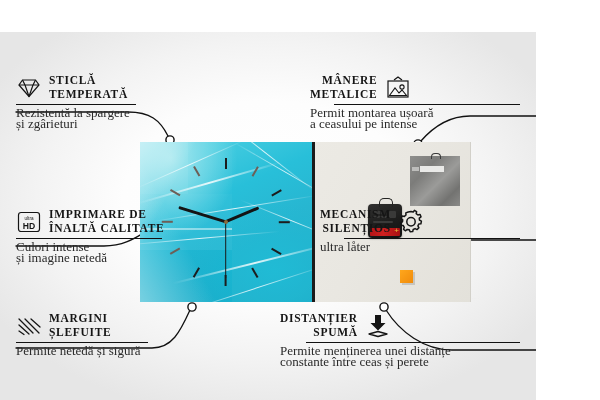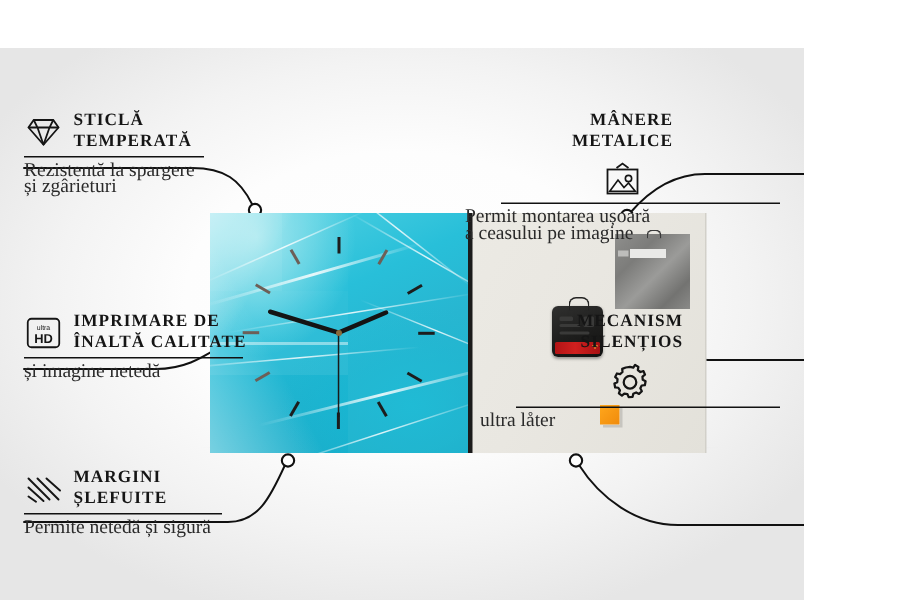--- a/index.html
+++ b/index.html
@@ -15,21 +15,21 @@
     overflow:hidden;
     margin-top:32px;
   }
 
   
   #wires{position:absolute;left:0;top:0;width:600px;height:400px;pointer-events:none;}
 
   
   .feat{position:absolute;}
   .feat .row{display:flex;align-items:center;gap:7px;}
-  .feat.right .row{justify-content:space-between;flex-direction:column;}
+  .feat.right .row{justify-content:flex-start;}
   .feat .ttl{
     font-family:"Liberation Serif",serif;
     font-weight:700;font-size:11.5px;letter-spacing:.7px;
     color:#151515;line-height:13.5px;text-transform:uppercase;
     white-space:nowrap;
   }
   .feat.right .ttl{text-align:right;}
   .feat .rule{height:1px;background:#111;margin:3px 0 3px 0;}
   .feat .sub{
     font-family:"Liberation Serif",serif;
@@ -200,20 +200,21 @@
         <rect x="2.5" y="1.5" width="21" height="19" rx="2.5" fill="none" stroke="#151515" stroke-width="1.2"></rect>
         <text x="13" y="9" text-anchor="middle" font-family="Liberation Sans, sans-serif" font-size="4.6" fill="#151515">ultra</text>
         <text x="13" y="17.6" text-anchor="middle" font-family="Liberation Sans, sans-serif" font-size="8.6" font-weight="bold" fill="#151515">HD</text>
       </svg>
       <div>
         <div class="ttl">IMPRIMARE DE</div>
         <div class="ttl">ÎNALTĂ CALITATE</div>
       </div>
     </div>
     <div class="rule" style="width:146px;"></div>
+    <div class="sub">Culori intense</div>
     <div class="sub">și imagine netedă</div>
   </div>
 
   <div class="feat left" style="left:16px;top:280px;width:180px;">
     <div class="row">
       <svg class="ico" width="26" height="20" viewBox="0 0 26 20">
         <g stroke="#151515" stroke-width="1.3" stroke-linecap="round">
           <path d="M3,3 L17,17"></path>
             <path d="M3,9 L13,18"></path>
             <path d="M3,15 L8,18.5"></path>
@@ -238,34 +239,49 @@
       </div>
       <svg class="ico" width="28" height="24" viewBox="0 0 28 24">
         <path d="M10,4 L14,1 L18,4" fill="none" stroke="#151515" stroke-width="1.2"></path>
         <rect x="4" y="5" width="20" height="16" fill="none" stroke="#151515" stroke-width="1.2"></rect>
         <circle cx="18" cy="11" r="2.1" fill="none" stroke="#151515" stroke-width="1.1"></circle>
         <path d="M5.5,19.5 L11,12 L15,17 L18,14 L22.5,19.5 Z" fill="none" stroke="#151515" stroke-width="1.1"></path>
       </svg>
     </div>
     <div class="rule" style="width:186px;margin-left:auto;"></div>
     <div class="sub">Permit montarea ușoară</div>
-    <div class="sub">a ceasului pe imagine</div>
+    <div class="sub">a ceasului pe intense</div>
   </div>
 
   <div class="feat right" style="right:16px;top:176px;width:200px;">
     <div class="row">
       <div>
         <div class="ttl">MECANISM</div>
         <div class="ttl">SILENȚIOS</div>
       </div>
       <svg class="ico" width="26" height="26" viewBox="0 0 26 26">
         <g fill="none" stroke="#151515" stroke-width="1.5" stroke-linejoin="round">
           <path d="M13,2.6 L15.2,3.1 L16.4,1.3 L18.6,2.6 L18.2,4.7 L19.9,6.0 L22.0,5.4 L23.0,7.8 L21.3,9.1 L21.5,11.2 L23.4,12.2 L22.9,14.8 L20.8,15.0 L19.9,16.9 L20.9,18.8 L19.0,20.6 L17.1,19.6 L15.2,20.5 L14.7,22.6 L12.1,22.8 L11.3,20.8 L9.2,20.4 L7.6,21.8 L5.6,20.3 L6.3,18.3 L5.2,16.5 L3.1,16.3 L2.6,13.7 L4.5,12.8 L4.7,10.7 L3.1,9.3 L4.3,7.0 L6.4,7.4 L8.0,6.0 L7.8,3.9 L10.2,3.0 Z"></path>
           <circle cx="13" cy="12.8" r="4.2"></circle>
         </g>
       </svg>
     </div>
     <div class="rule" style="width:176px;margin-left:auto;"></div>
     <div class="sub">ultra låter</div>
   </div>
 
+  <div class="feat right" style="right:16px;top:280px;width:240px;">
+    <div class="row">
+      <div>
+        <div class="ttl">DISTANȚIER</div>
+        <div class="ttl">SPUMĂ</div>
+      </div>
+      <svg class="ico" width="26" height="26" viewBox="0 0 26 26">
+        <path d="M10,2 L16,2 L16,10 L20.5,10 L13,17.5 L5.5,10 L10,10 Z" fill="#151515"></path>
+        <path d="M13,18.5 L22,21 L13,23.5 L4,21 Z" fill="none" stroke="#151515" stroke-width="1.3" stroke-linejoin="round"></path>
+      </svg>
+    </div>
+    <div class="rule" style="width:214px;margin-left:auto;"></div>
+    <div class="sub">Permite menținerea unei distanțe</div>
+    <div class="sub">constante între ceas și perete</div>
+  </div>
 
 </div>
 
 </body></html>

